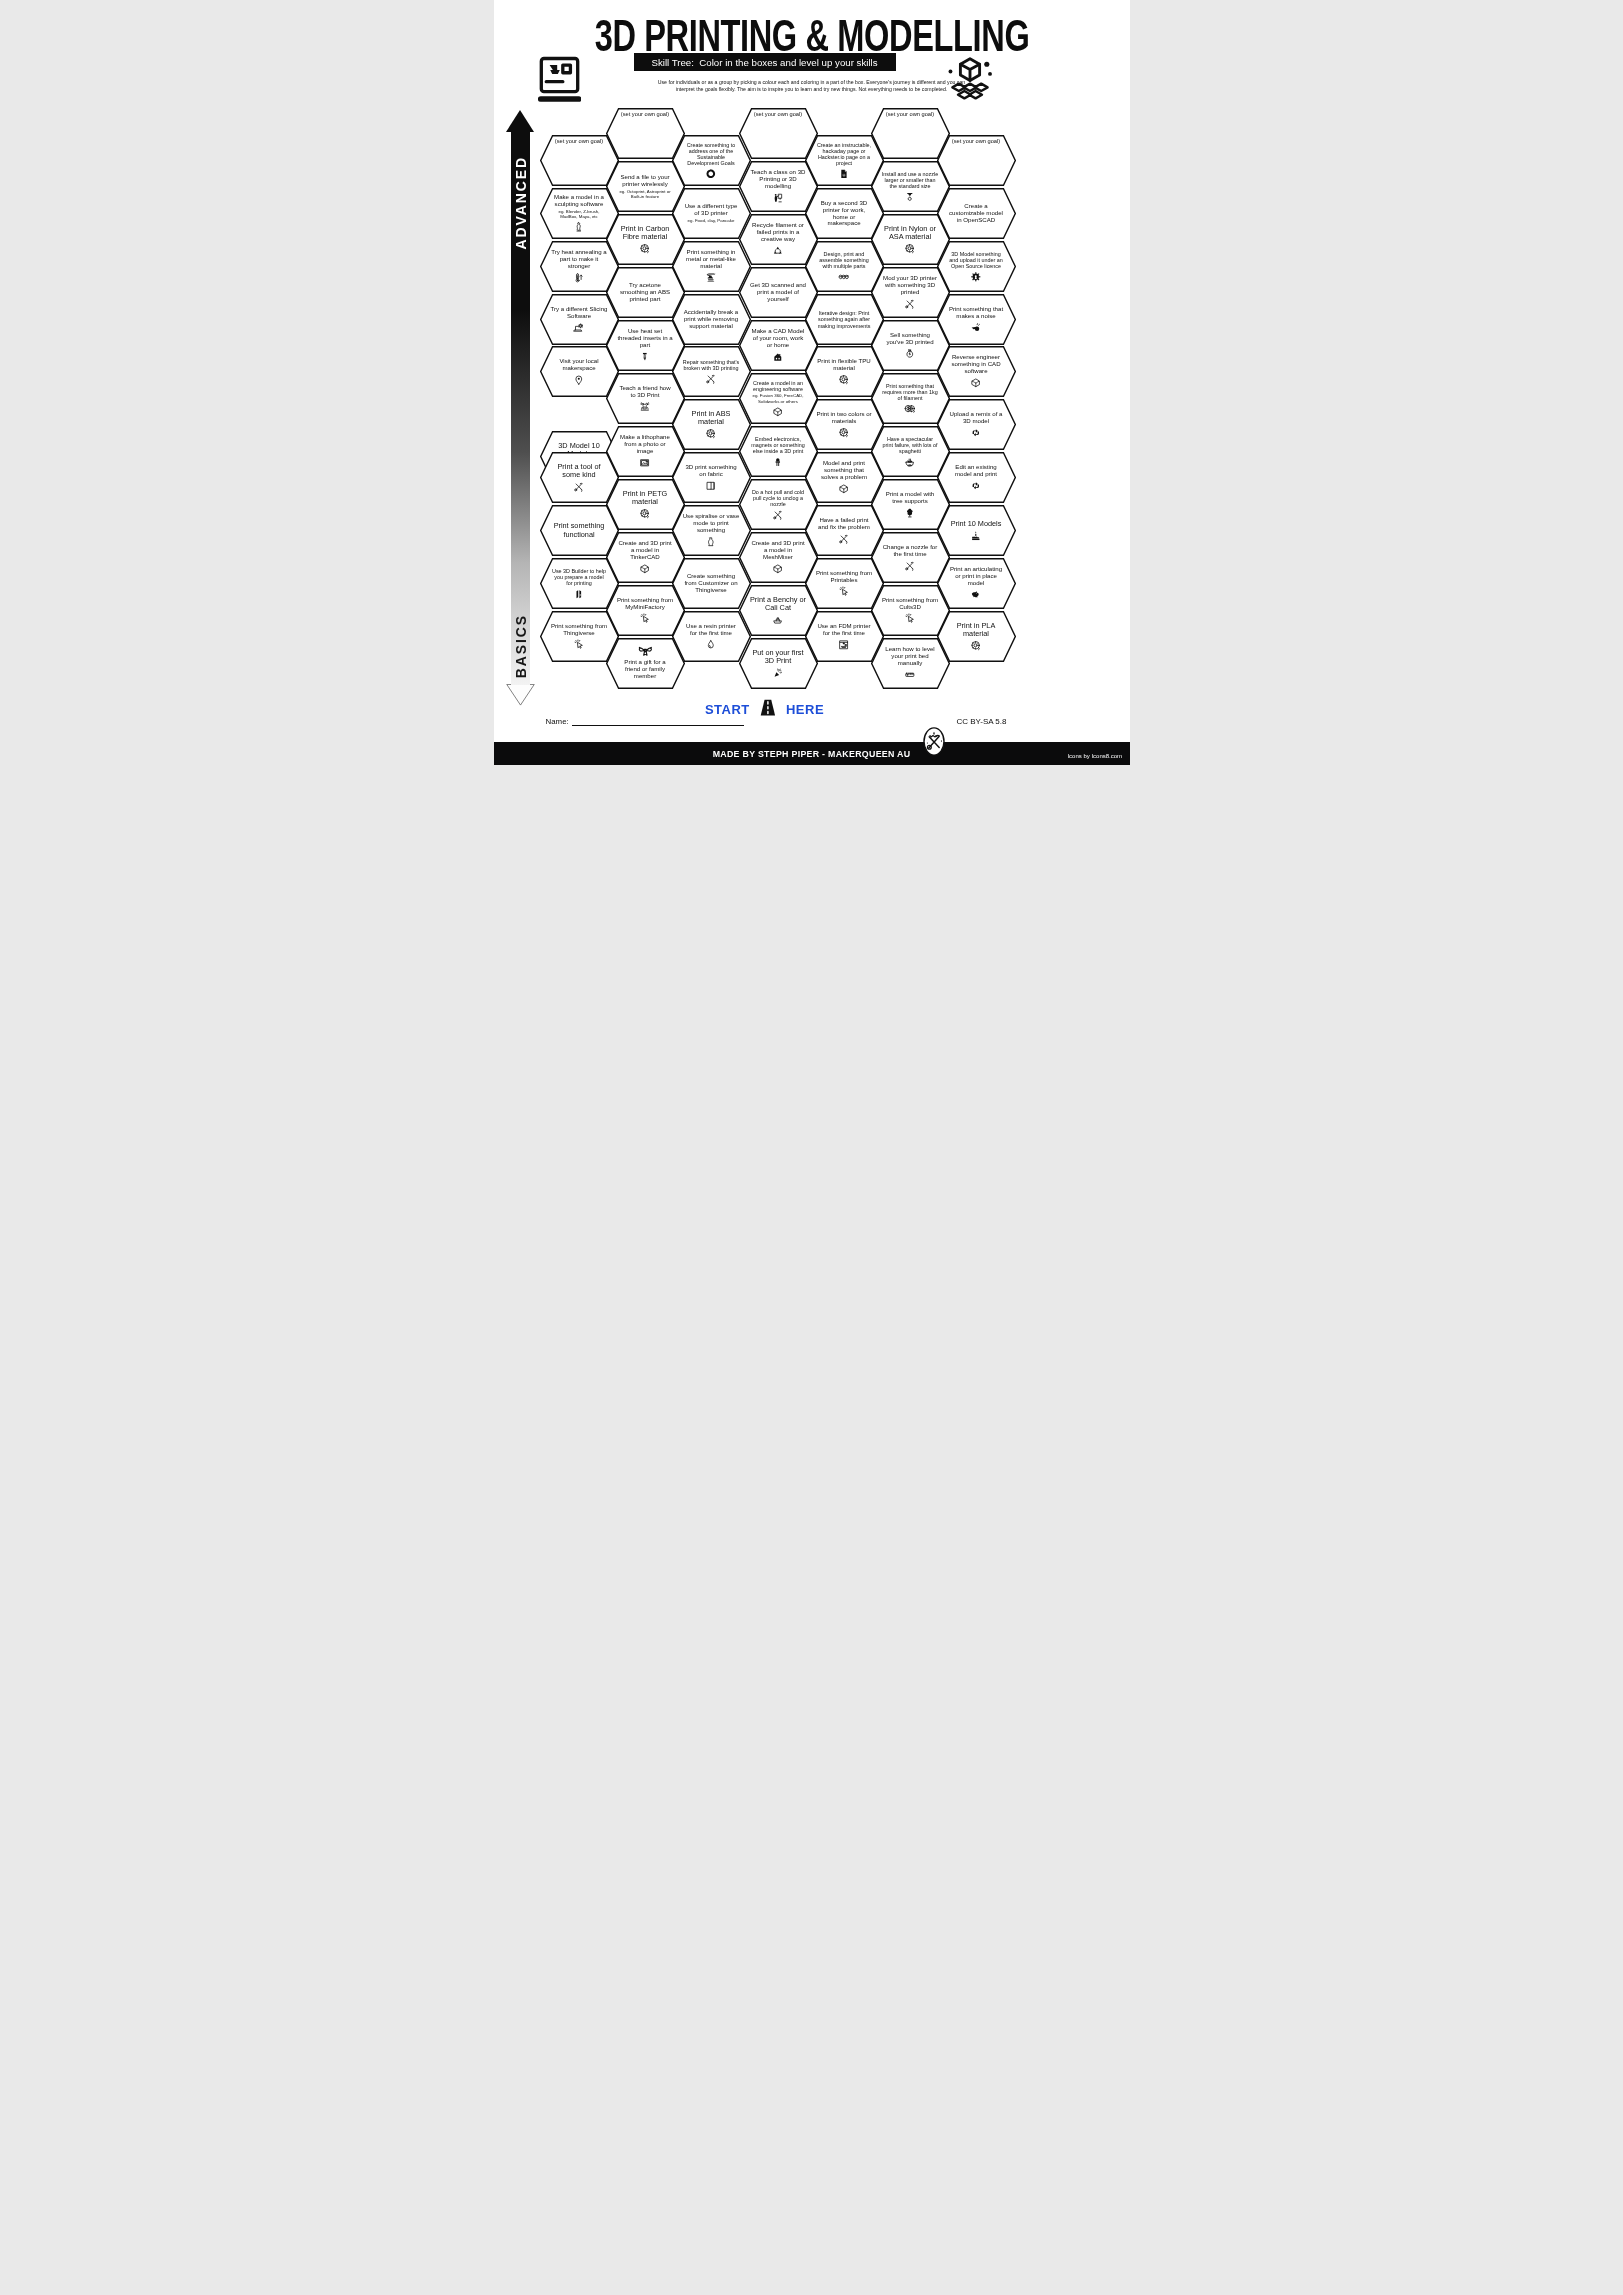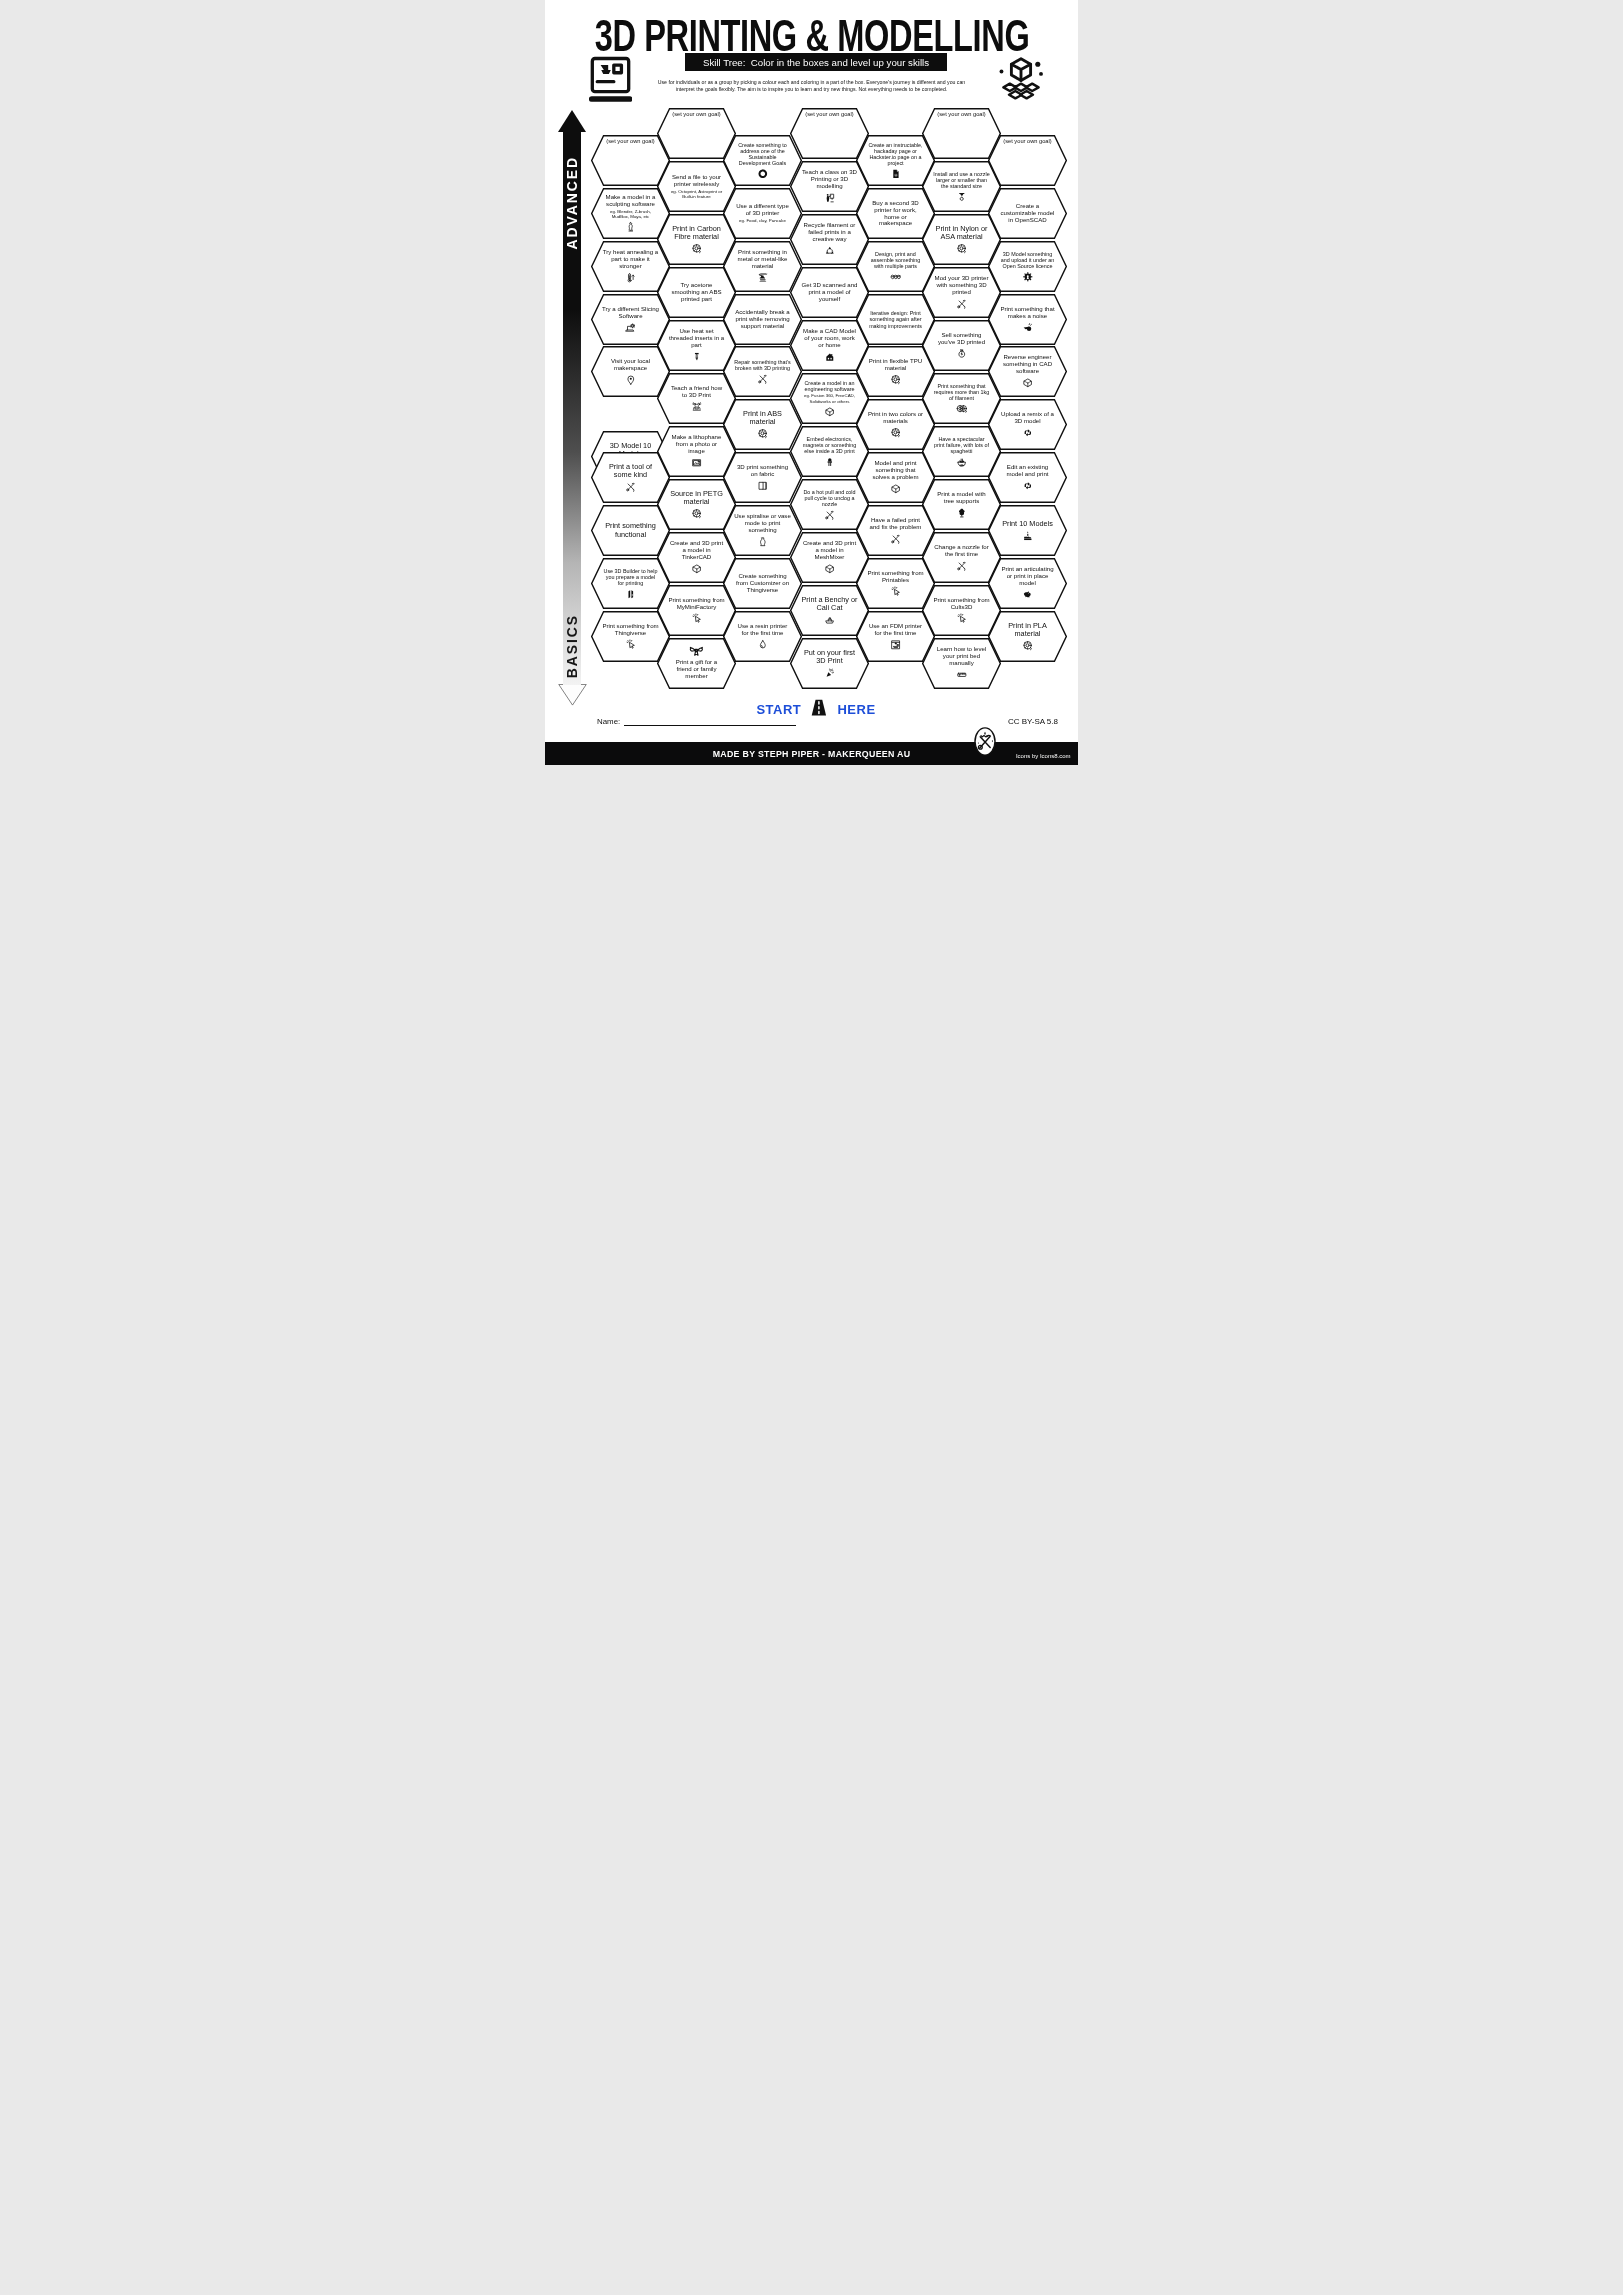--- a/index.html
+++ b/index.html
@@ -1,16 +1,16 @@
 <!DOCTYPE html>
 <html style="font-size:7.4px"><head>
 <meta charset="utf-8">
 <style>
   html,body{margin:0;padding:0;background:#e9e9e9;}
-  .page{position:relative;width:533px;height:765px;margin:0 auto;background:#ffffff;
+  .page{position:relative;width:636px;height:765px;margin:0 auto;background:#ffffff;
         font-family:"Liberation Sans",sans-serif;color:#111;overflow:hidden;}
   .page-title{position:absolute;top:11px;left:50%;transform:translateX(-50%) scaleX(.74);
         transform-origin:top center;font-size:44px;font-weight:bold;letter-spacing:-0.5px;
         white-space:nowrap;color:#0d0d0d;}
   .subtitle-bar{position:absolute;left:140px;top:53px;width:262px;height:18px;background:#0d0d0d;
         color:#fff;display:flex;align-items:center;justify-content:center;font-size:9.7px;white-space:pre;}
   .intro{position:absolute;top:79px;left:50%;transform:translateX(-50%);width:319px;
         text-align:center;font-size:5.2px;line-height:1.32;}
   .badge{position:absolute;line-height:0;}
   .printer-badge{left:44px;top:52px;width:43px;height:56px;}
@@ -332,21 +332,21 @@
               <path d="M7 14.8l2.8-3.4 2.4 2.8 1.8-2 2.6 2.6"></path>
               <circle cx="15.6" cy="9.6" r="1.1"></circle>
             </svg></div>
     </div>
   </div>
       <div class="hex lg" style="left: 112px; top: 479px;">
     <svg class="hex-shape" viewBox="0 0 170 110" preserveAspectRatio="none">
       <polygon points="27,1.5 143,1.5 168.5,55 143,108.5 27,108.5 1.5,55"></polygon>
     </svg>
     <div class="hex-content">
-      <div class="hex-label">Source in PETG material</div>
+      <div class="hex-label">Print in PETG material</div>
 
       <div class="hex-icon"><svg class="icon" viewBox="0 0 24 24">
               <circle cx="11.5" cy="11" r="7.6"></circle>
               <circle cx="11.5" cy="11" r="3.2"></circle>
               <path d="M11.5 3.4v2M11.5 16.6v2M3.9 11h2M17.1 11h2M6.1 5.6l1.4 1.4M16.9 5.6l-1.4 1.4M6.1 16.4l1.4-1.4"></path>
               <path d="M17.6 15.6c2.4 1.2 2.6 3.6.2 4.6"></path>
             </svg></div>
     </div>
   </div>
       <div class="hex" style="left: 112px; top: 532px;">

